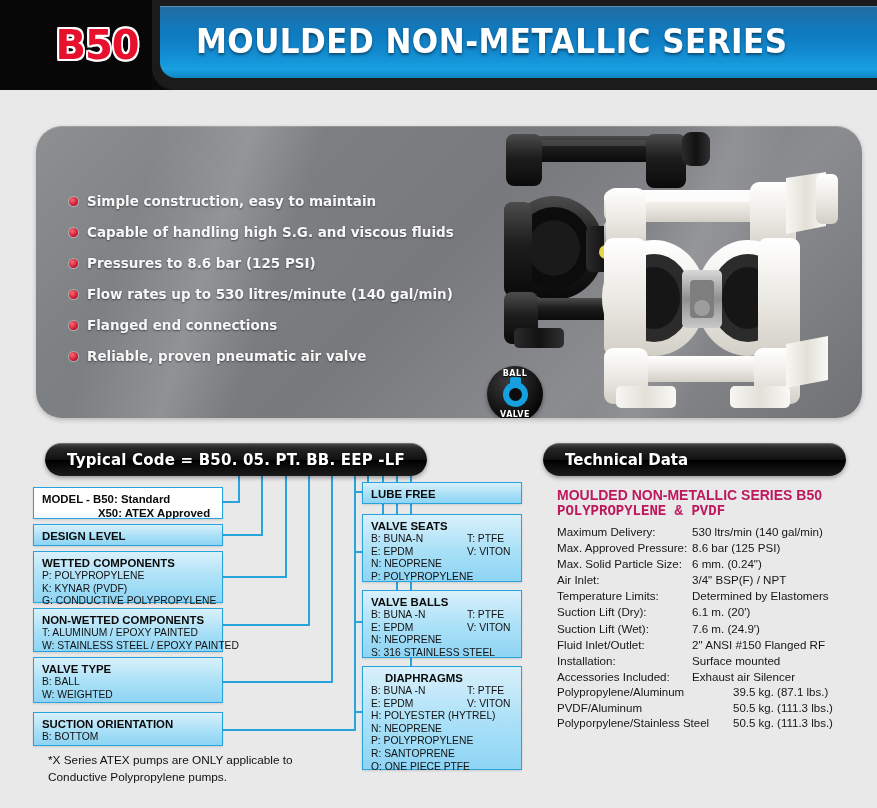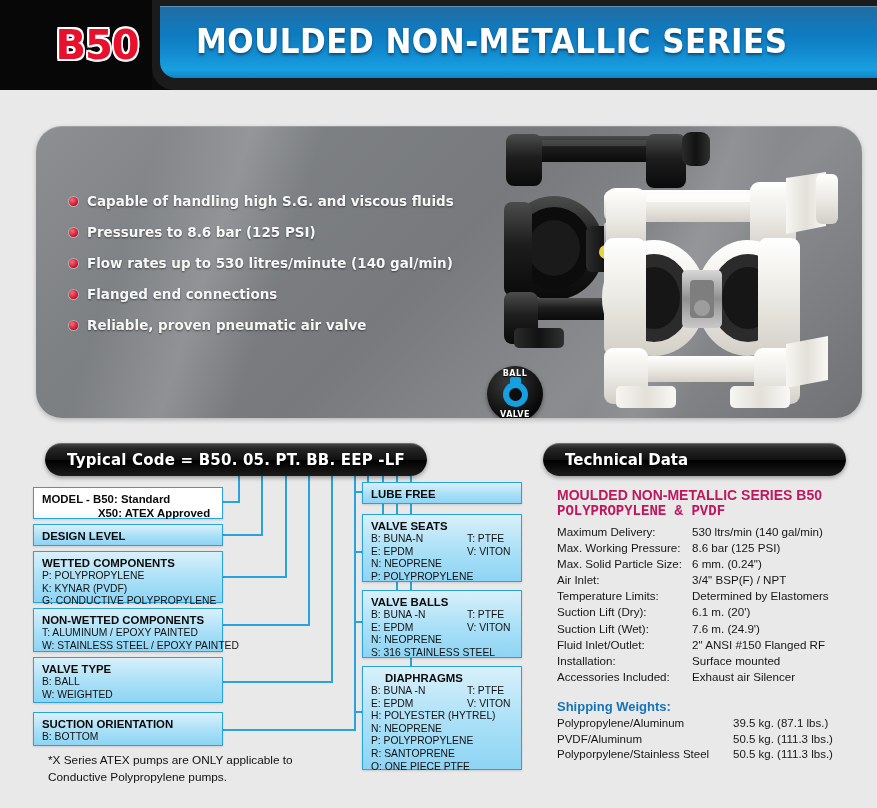--- a/index.html
+++ b/index.html
@@ -257,20 +257,24 @@
         <path d="M300 214 L342 206 L342 250 L300 258 Z" fill="url(#wht2)"></path>
         <rect x="130" y="256" width="60" height="22" rx="5" fill="url(#wht2)"></rect>
         <rect x="244" y="256" width="60" height="22" rx="5" fill="url(#wht2)"></rect>
       </g>
     </svg>
   </div>
 
   <div id="features">
     <div class="feat">
       <span class="bullet"></span>
+      <span class="txt">Simple construction, easy to maintain</span>
+    </div>
+    <div class="feat">
+      <span class="bullet"></span>
       <span class="txt">Capable of handling high S.G. and viscous fluids</span>
     </div>
     <div class="feat">
       <span class="bullet"></span>
       <span class="txt">Pressures to 8.6 bar (125 PSI)</span>
     </div>
     <div class="feat">
       <span class="bullet"></span>
       <span class="txt">Flow rates up to 530 litres/minute (140 gal/min)</span>
     </div>
@@ -405,21 +409,21 @@
 
 <div id="tech">
   <div class="tech-h">MOULDED NON-METALLIC SERIES B50</div>
   <div class="tech-h" style="margin-bottom:5px;font-family:Liberation Mono, monospace;">POLYPROPYLENE &amp; PVDF</div>
 
   <div class="spec">
     <span class="k">Maximum Delivery:</span>
     <span class="v">530 ltrs/min (140 gal/min)</span>
   </div>
   <div class="spec">
-    <span class="k">Max. Working Pressure:</span>
+    <span class="k">Max. Approved Pressure:</span>
     <span class="v">8.6 bar (125 PSI)</span>
   </div>
   <div class="spec">
     <span class="k">Max. Solid Particle Size:</span>
     <span class="v">6 mm. (0.24")</span>
   </div>
   <div class="spec">
     <span class="k">Air Inlet:</span>
     <span class="v">3/4" BSP(F) / NPT</span>
   </div>
@@ -441,21 +445,20 @@
   </div>
   <div class="spec">
     <span class="k">Installation:</span>
     <span class="v">Surface mounted</span>
   </div>
   <div class="spec">
     <span class="k">Accessories Included:</span>
     <span class="v">Exhaust air Silencer</span>
   </div>
 
-  <div id="ship-title">Shipping Weights:</div>
   <div class="wt">
     <span class="k">Polypropylene/Aluminum</span>
     <span class="v">39.5 kg. (87.1 lbs.)</span>
   </div>
   <div class="wt">
     <span class="k">PVDF/Aluminum</span>
     <span class="v">50.5 kg. (111.3 lbs.)</span>
   </div>
   <div class="wt">
     <span class="k">Polyporpylene/Stainless Steel</span>

